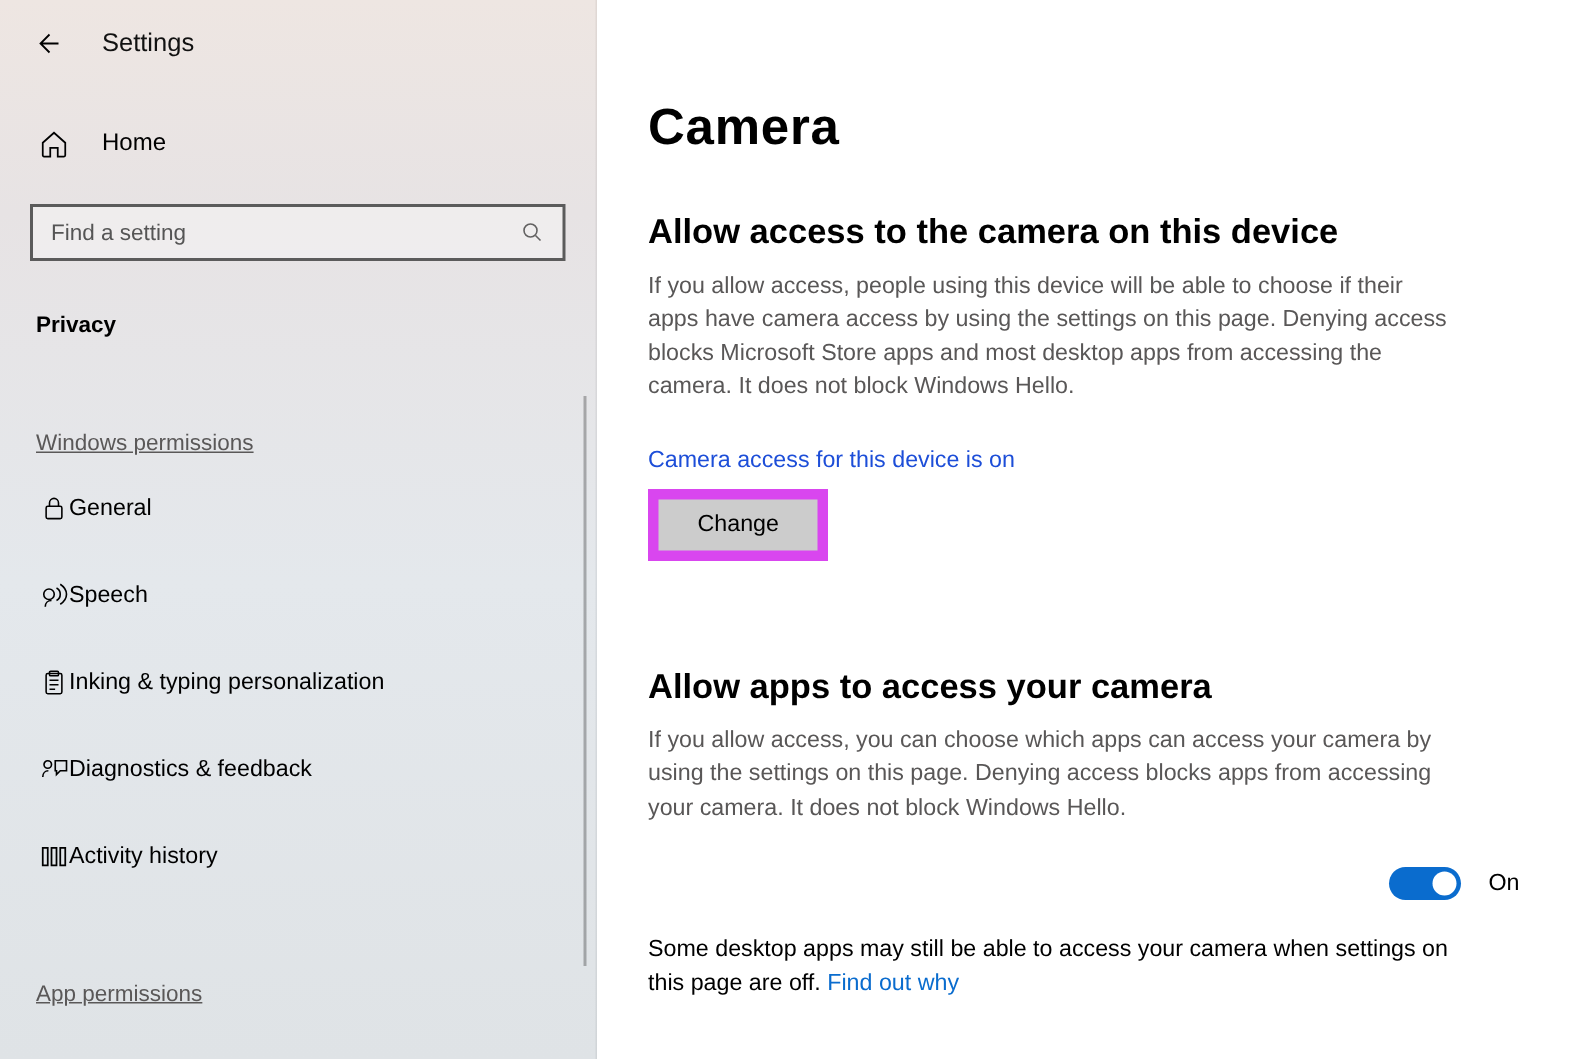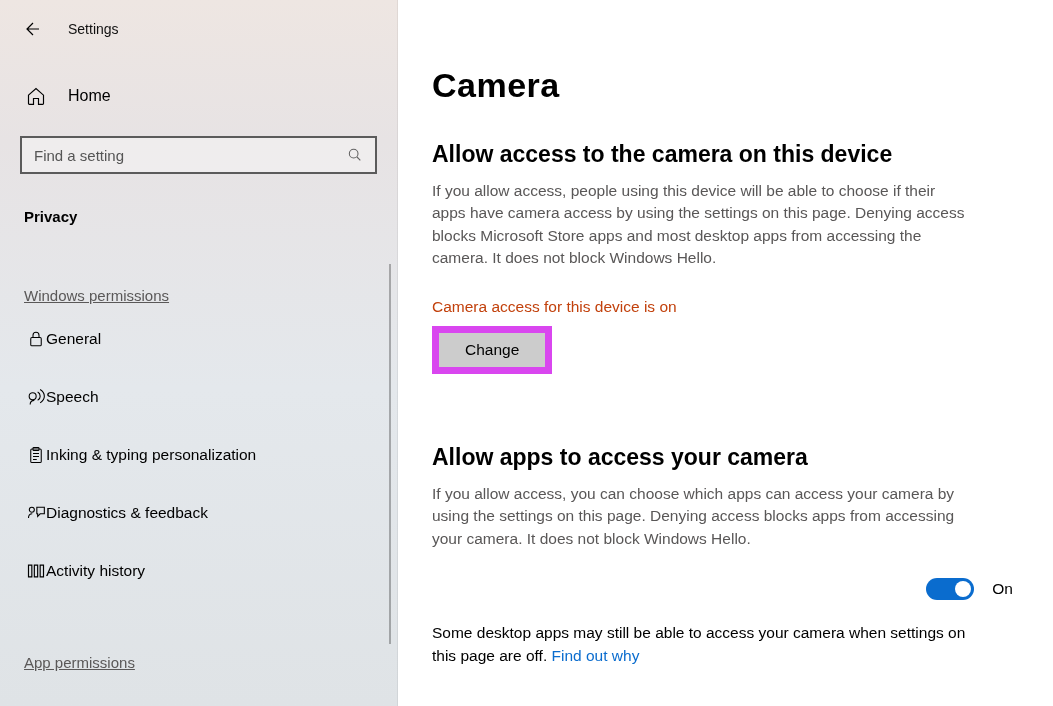--- a/index.html
+++ b/index.html
@@ -29,21 +29,21 @@
     background: rgba(0,0,0,0.28);
   }
   .sb-header {
     display: flex;
     align-items: center;
     gap: 26px;
     padding: 12px 18px 0 24px;
     height: 46px;
   }
   .back-icon { width: 18px; height: 18px; }
-  .sb-title { font-size: 14px; font-weight: 400; color: #111; }
+  .sb-title { font-size: 17px; font-weight: 400; color: #111; }
   .home-row {
     display: flex;
     align-items: center;
     gap: 22px;
     padding: 34px 18px 0 26px;
     height: 66px;
   }
   .home-icon { width: 20px; height: 20px; }
   .search-wrap { padding: 24px 20px 0 20px; }
   .search-box {
@@ -78,21 +78,21 @@
   .nav-item .nicon { width: 20px; height: 20px; display:flex; align-items:center; justify-content:center; }
   .nav-item span.lbl { font-size: 15.5px; }
   .main {
     flex: 1;
     padding: 66px 40px 0 34px;
     overflow: hidden;
   }
   h1.page-title { font-size: 34px; font-weight: 600; letter-spacing: .5px; margin-bottom: 36px; }
   h2.sect { font-size: 23px; font-weight: 600; margin-bottom: 12px; }
   p.desc { font-size: 15.5px; color: #595757; line-height: 1.45; max-width: 540px; margin-bottom: 28px; }
-  p.status { font-size: 15.5px; color: #c2410c; margin-bottom: 10px; }
+  p.status { font-size: 15.5px; color: #1d4ed8; margin-bottom: 10px; }
   .btn {
     display: inline-block;
     background: #ccc;
     border: 7px solid #d946ef;
     padding: 8px 26px;
     font-size: 15.5px;
     cursor: pointer;
   }
   .sect-gap { height: 70px; }
   .toggle-row { display:flex; align-items:center; gap:18px; margin: 28px 0 22px; justify-content: flex-end; }

